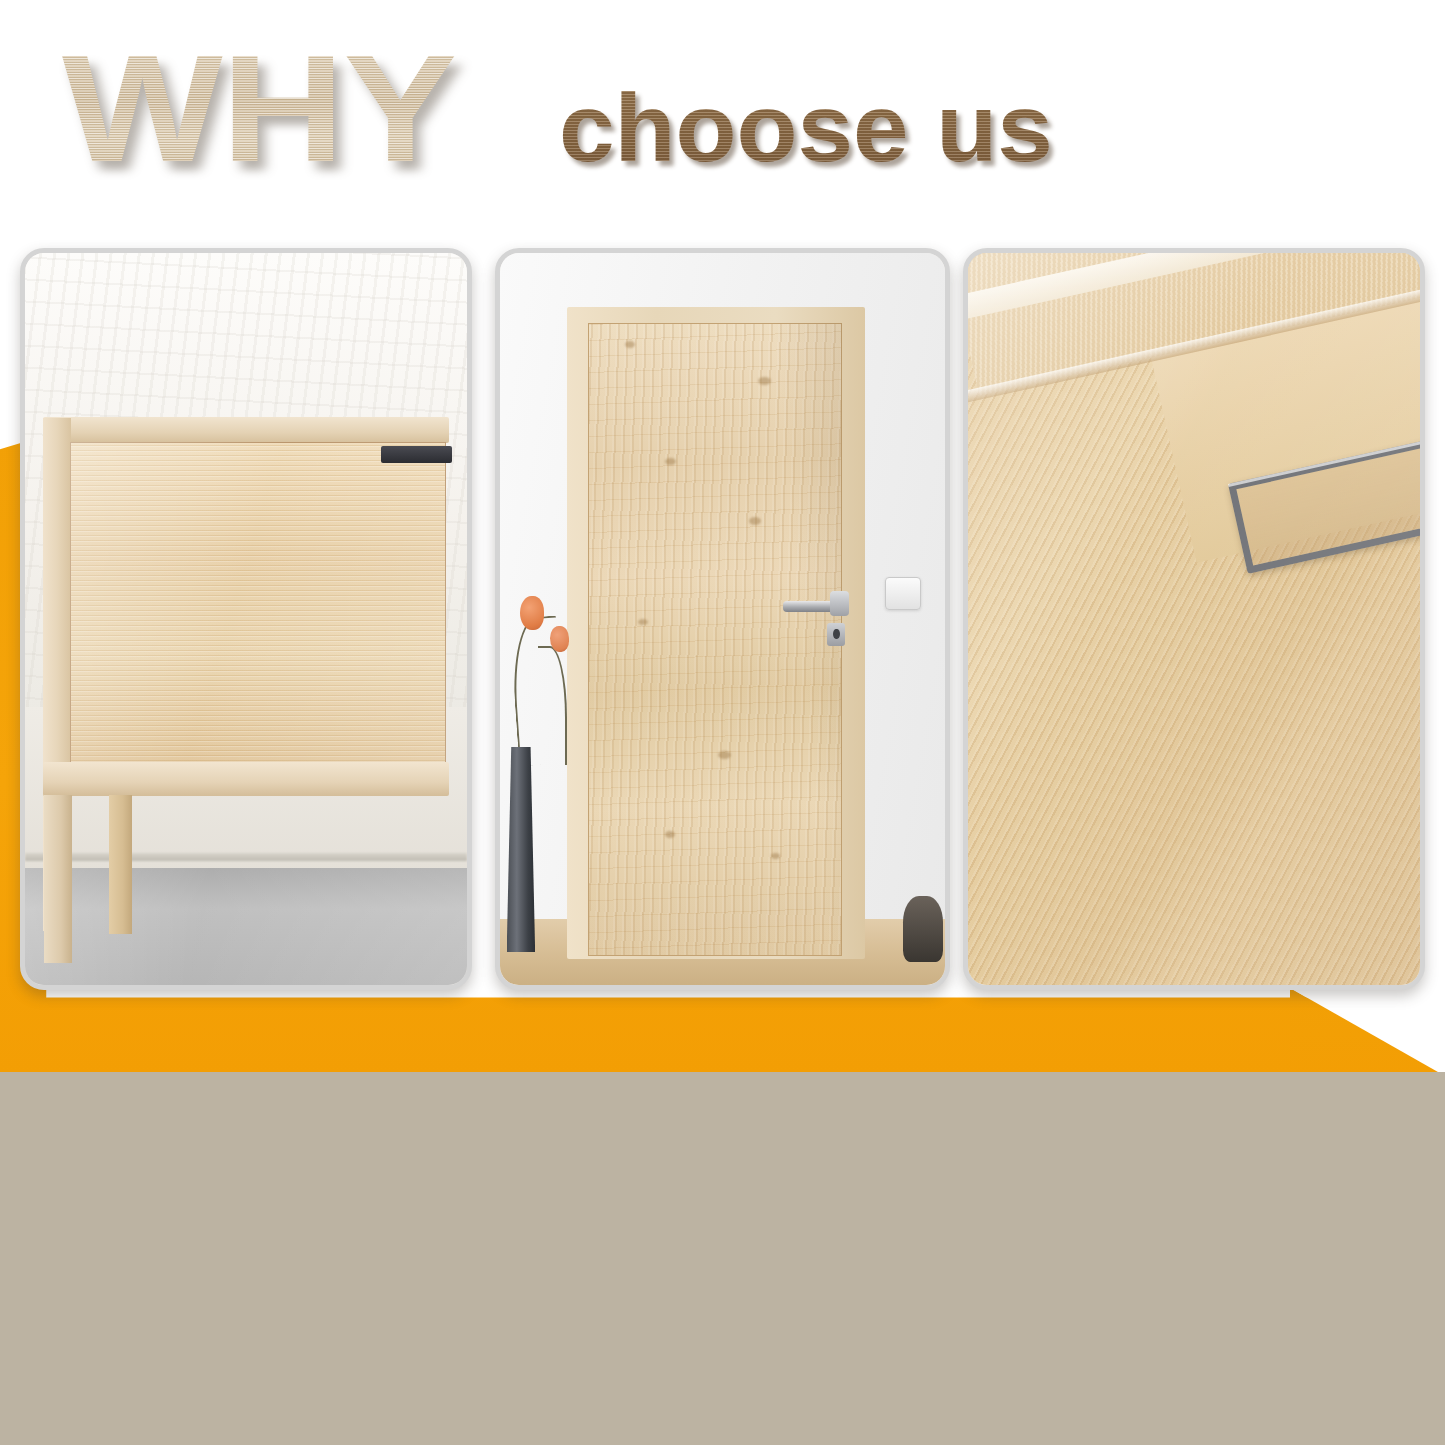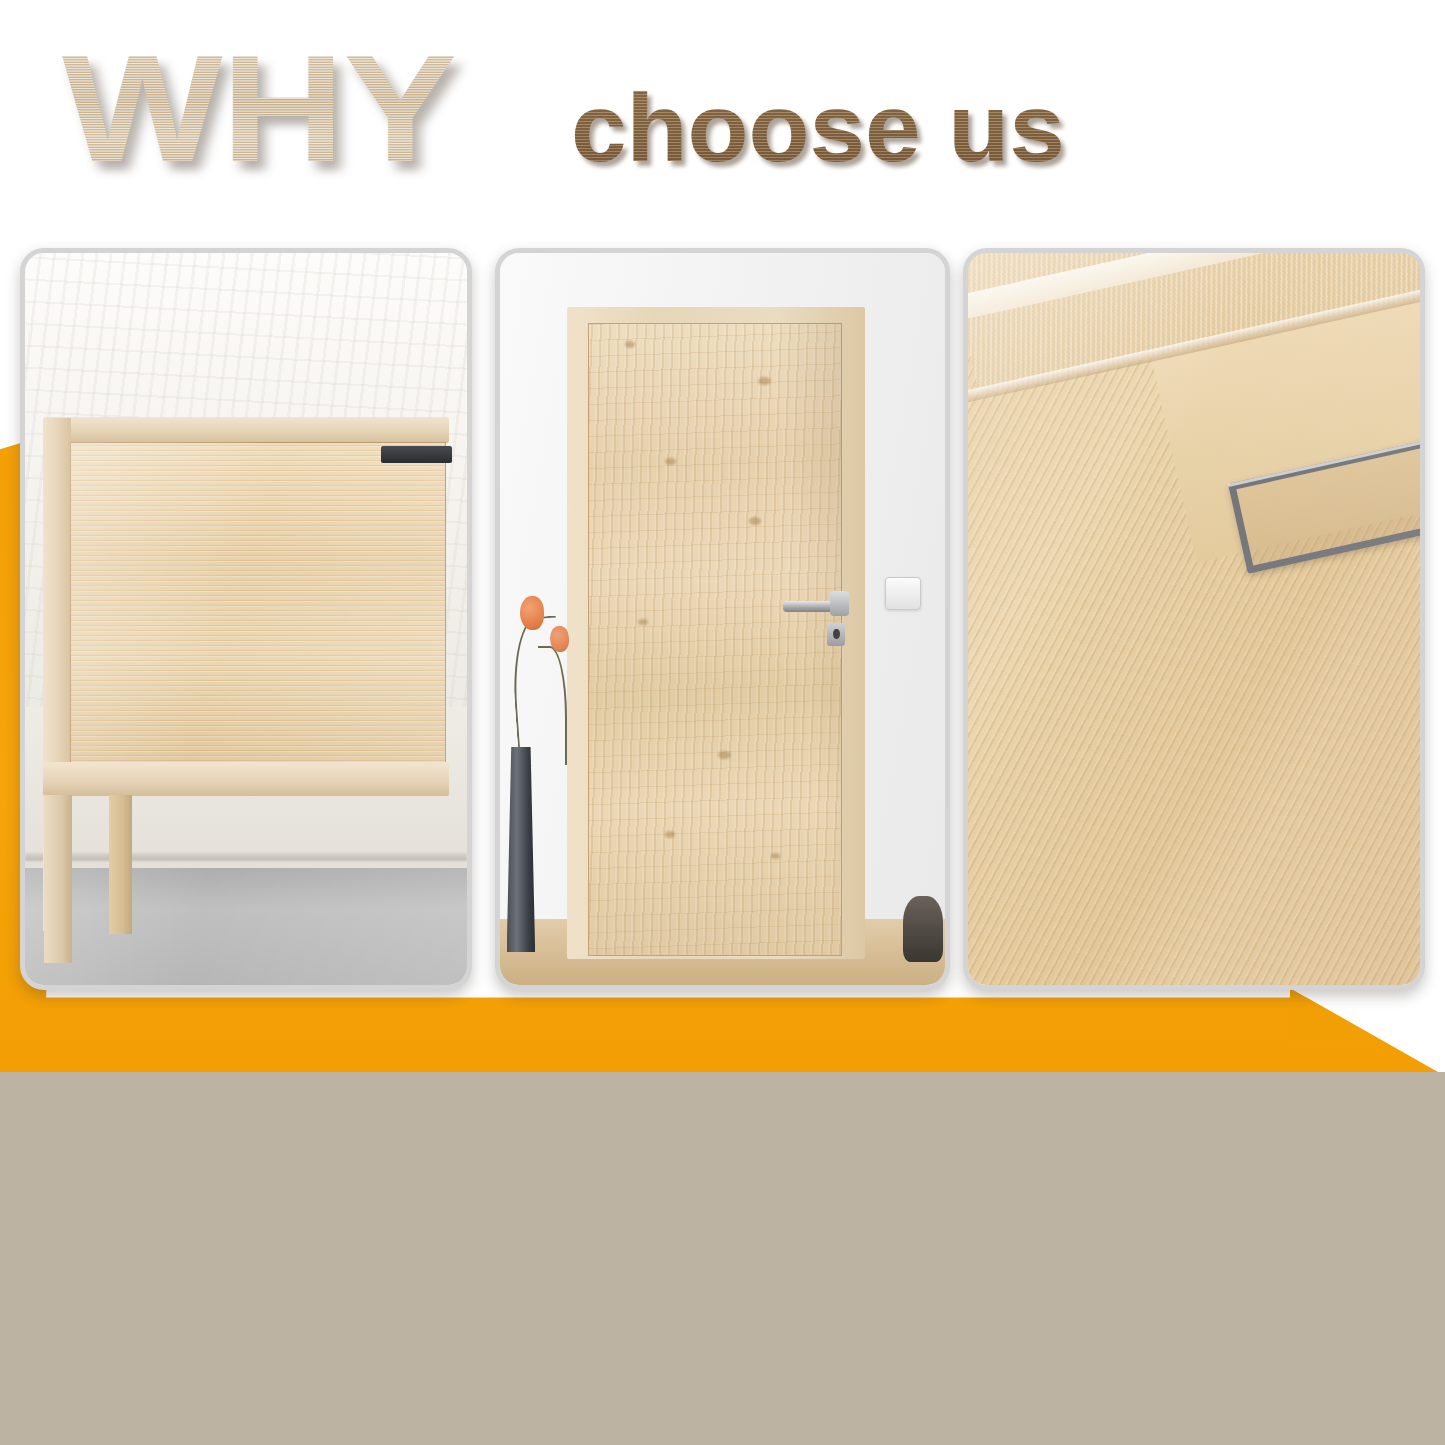--- a/index.html
+++ b/index.html
@@ -30,21 +30,20 @@
     width: 1445px;
     height: 230px;
   }
   .headline {
     position: absolute;
     left: 62px;
     top: 32px;
     display: flex;
     align-items: baseline;
     white-space: nowrap;
-    gap: 12px;
   }
   .why {
     font-family: "Liberation Sans", sans-serif;
     font-size: 152px;
     font-weight: 700;
     letter-spacing: -1px;
     line-height: 1;
     transform: scaleX(1.12);
     transform-origin: left center;
     background-color: #d8c7ab;

